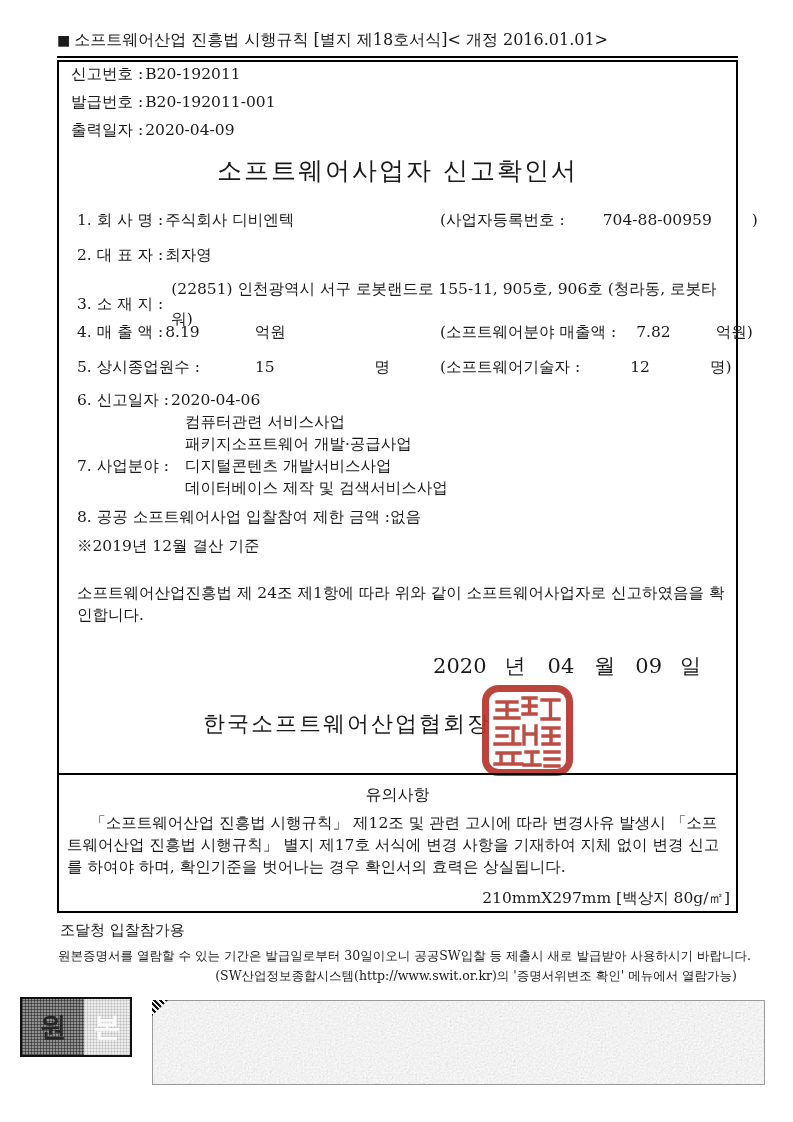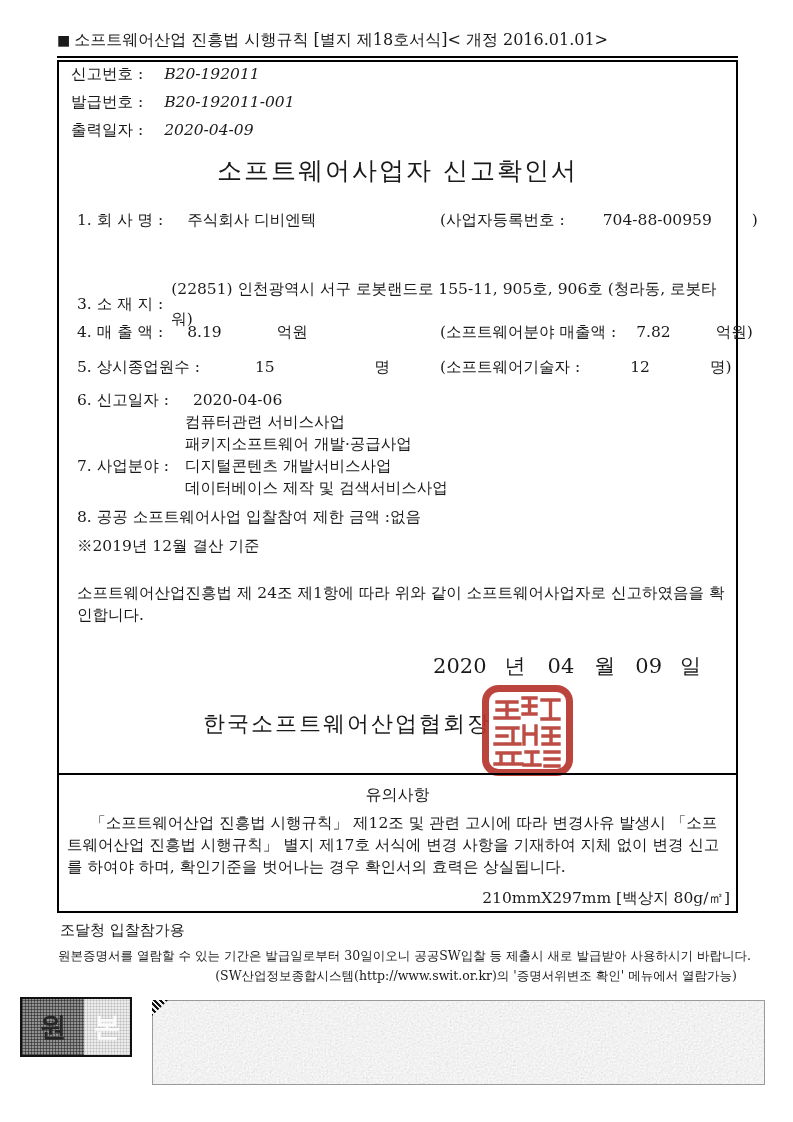--- a/index.html
+++ b/index.html
@@ -12,24 +12,24 @@
     position:absolute; left:57px; top:30px; width:681px;
     font-size:16px; border-bottom:2px solid #000; padding-bottom:5px; white-space:nowrap;
   }
   .form-ref .bullet { font-size:14px; margin-right:4px; }
   .main-box {
     position:absolute; left:57px; top:60px; width:681px; height:853px;
     border:2px solid #000; background:#fff;
   }
   .abs { position:absolute; white-space:nowrap; }
   .meta-row { left:12px; font-size:15.5px; line-height:20px; }
-  .meta-row .v { margin-left:21px; font-family:"DejaVu Serif","Liberation Serif",serif;font-style:italic; }
+  .meta-row .v { margin-left:2px; font-family:"DejaVu Serif","Liberation Serif",serif; }
   .title { left:0; right:0; text-align:center; font-size:25px; font-weight:400; letter-spacing:2px; }
   .item { left:18px; font-size:15.5px; line-height:20px; width:645px; }
-  .item .val { margin-left:24px; }
+  .item .val { margin-left:2px; }
   .paren { position:absolute; left:363px; top:0; white-space:nowrap; }
   .addr-row { display:flex; align-items:center; white-space:normal; }
   .addr-row .lbl { flex:0 0 auto; }
   .addr-row .val { flex:1 1 auto; margin-left:8px; line-height:30px; }
   .biz-line { left:126px; font-size:15.5px; line-height:20px; }
   .statement { left:18px; width:650px; font-size:15.5px; line-height:22px; white-space:normal; }
   .date-line { right:35px; font-size:21px; }
   .date-line span { display:inline-block; }
   .date-line .u1 { margin-left:18px; } .date-line .n2 { margin-left:22px; }
   .date-line .u2 { margin-left:20px; } .date-line .n3 { margin-left:20px; }
@@ -95,20 +95,23 @@
 
     <h1 class="abs title" style="top:92px;">소프트웨어사업자 신고확인서</h1>
 
     <div class="abs item" style="top:148px;">
       <span>1. 회 사 명 :</span><span class="val">주식회사 디비엔텍</span>
       <span class="paren">
         <span>(사업자등록번호 :</span><span style="margin-left:38px;">704-88-00959</span><span style="margin-left:40px;">)</span>
       </span>
     </div>
 
+    <div class="abs item" style="top:183px;">
+      <span>2. 대 표 자 :</span><span class="val">최자영</span>
+    </div>
 
     <div class="abs item addr-row" style="top:212px; width:655px;">
       <span class="lbl">3. 소 재 지 :</span>
         <span class="val">(22851) 인천광역시 서구 로봇랜드로 155-11, 905호, 906호 (청라동, 로봇타워)</span>
     </div>
 
     <div class="abs item" style="top:260px;">
       <span>4. 매 출 액 :</span><span class="val">8.19</span><span style="margin-left:55px;">억원</span>
       <span class="paren">
         <span>(소프트웨어분야 매출액 :</span><span style="margin-left:20px;">7.82</span><span style="margin-left:45px;">억원)</span>

